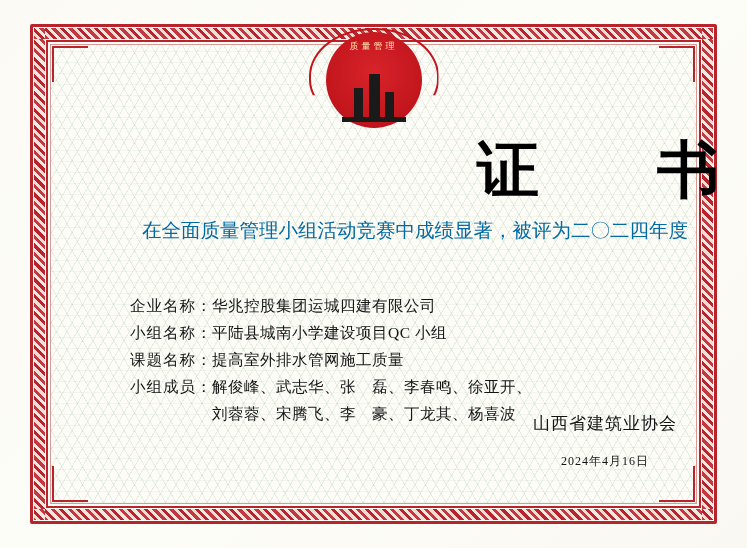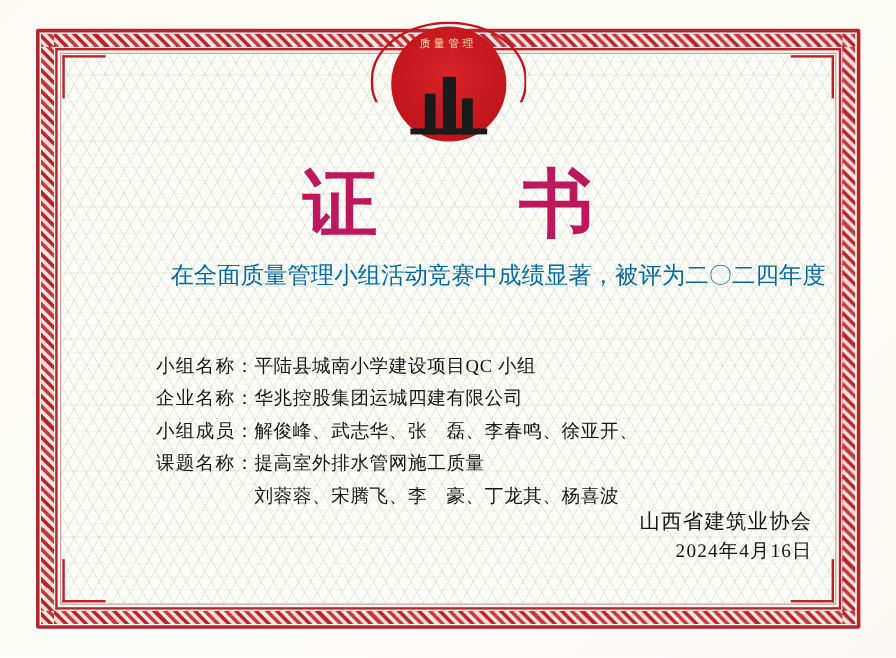--- a/index.html
+++ b/index.html
@@ -94,21 +94,21 @@
       repeating-linear-gradient(60deg, rgba(120,165,130,0.16) 0px, rgba(120,165,130,0.16) 1px, transparent 1px, transparent 9px),
       repeating-linear-gradient(-60deg, rgba(120,165,130,0.16) 0px, rgba(120,165,130,0.16) 1px, transparent 1px, transparent 9px),
       repeating-linear-gradient(0deg, rgba(150,180,155,0.10) 0px, rgba(150,180,155,0.10) 1px, transparent 1px, transparent 11px);
   }
 
   
   .emblem {
     position: absolute;
     left: 50%;
     transform: translateX(-50%);
-    top: 18px;
+    top: 28px;
     width: 128px;
     height: 100px;
   }
   .emblem-disc {
     position: absolute;
     left: 50%; top: 4px;
     transform: translateX(-50%);
     width: 96px; height: 96px;
     border-radius: 50%;
     background: radial-gradient(circle at 50% 42%, #d8232a 0%, #c1151c 70%, #a8101a 100%);
@@ -152,26 +152,26 @@
     left: 0; bottom: 0;
     width: 64px; height: 5px;
     background: #1a1a1a;
   }
 
   
   .title {
     position: absolute;
     left: 0; right: 0;
     top: 128px;
-    text-align: center;
+    text-align: right;
     font-size: 62px;
     font-weight: bold;
     letter-spacing: 28px;
     text-indent: 28px;
-    color: #be185d;
+    color: #000000;
     font-family: "DejaVu Serif", "Liberation Serif", serif;
   }
 
   
   .body-text {
     position: absolute;
     left: 108px;
     right: 70px;
     top: 213px;
     font-size: 19.5px;
@@ -207,32 +207,32 @@
     margin-left: 82px;
     letter-spacing: 0.5px;
     white-space: nowrap;
   }
 
   
   .signature {
     position: absolute;
     right: 70px;
     bottom: 78px;
-    text-align: right;
+    text-align: center;
     color: #141414;
   }
   .sig-org {
     font-size: 17px;
     letter-spacing: 1px;
     white-space: nowrap;
   }
   .sig-date {
-    font-size: 16px;
+    font-size: 12px;
     letter-spacing: 1px;
-    margin-top: 3px;
+    margin-top: 18px;
     white-space: nowrap;
     font-family: Liberation Serif, serif;
   }
 
   
   .seal {
     position: absolute;
     right: 92px;
     bottom: 68px;
     width: 118px;
@@ -317,34 +317,34 @@
   </div>
 
   <div class="title">证　书</div>
 
   <div class="body-text">
     <div class="body-line l1">在全面质量管理小组活动竞赛中成绩显著，被评为二〇二四年度</div>
   </div>
 
   <div class="details">
     <div class="detail-row">
+      <span class="detail-label">企业名称：</span>
+      <span class="detail-value">华兆控股集团运城四建有限公司</span>
+    </div>
+    <div class="detail-row">
       <span class="detail-label">小组名称：</span>
       <span class="detail-value">平陆县城南小学建设项目QC 小组</span>
     </div>
     <div class="detail-row">
-      <span class="detail-label">企业名称：</span>
-      <span class="detail-value">华兆控股集团运城四建有限公司</span>
+      <span class="detail-label">课题名称：</span>
+      <span class="detail-value">提高室外排水管网施工质量</span>
     </div>
     <div class="detail-row">
       <span class="detail-label">小组成员：</span>
       <span class="detail-value">解俊峰、武志华、张　磊、李春鸣、徐亚开、</span>
-    </div>
-    <div class="detail-row">
-      <span class="detail-label">课题名称：</span>
-      <span class="detail-value">提高室外排水管网施工质量</span>
     </div>
     <div class="members-cont">刘蓉蓉、宋腾飞、李　豪、丁龙其、杨喜波</div>
   </div>
 
 
   <div class="signature">
     <div class="sig-org">山西省建筑业协会</div>
     <div class="sig-date">2024年4月16日</div>
   </div>
 </div>

